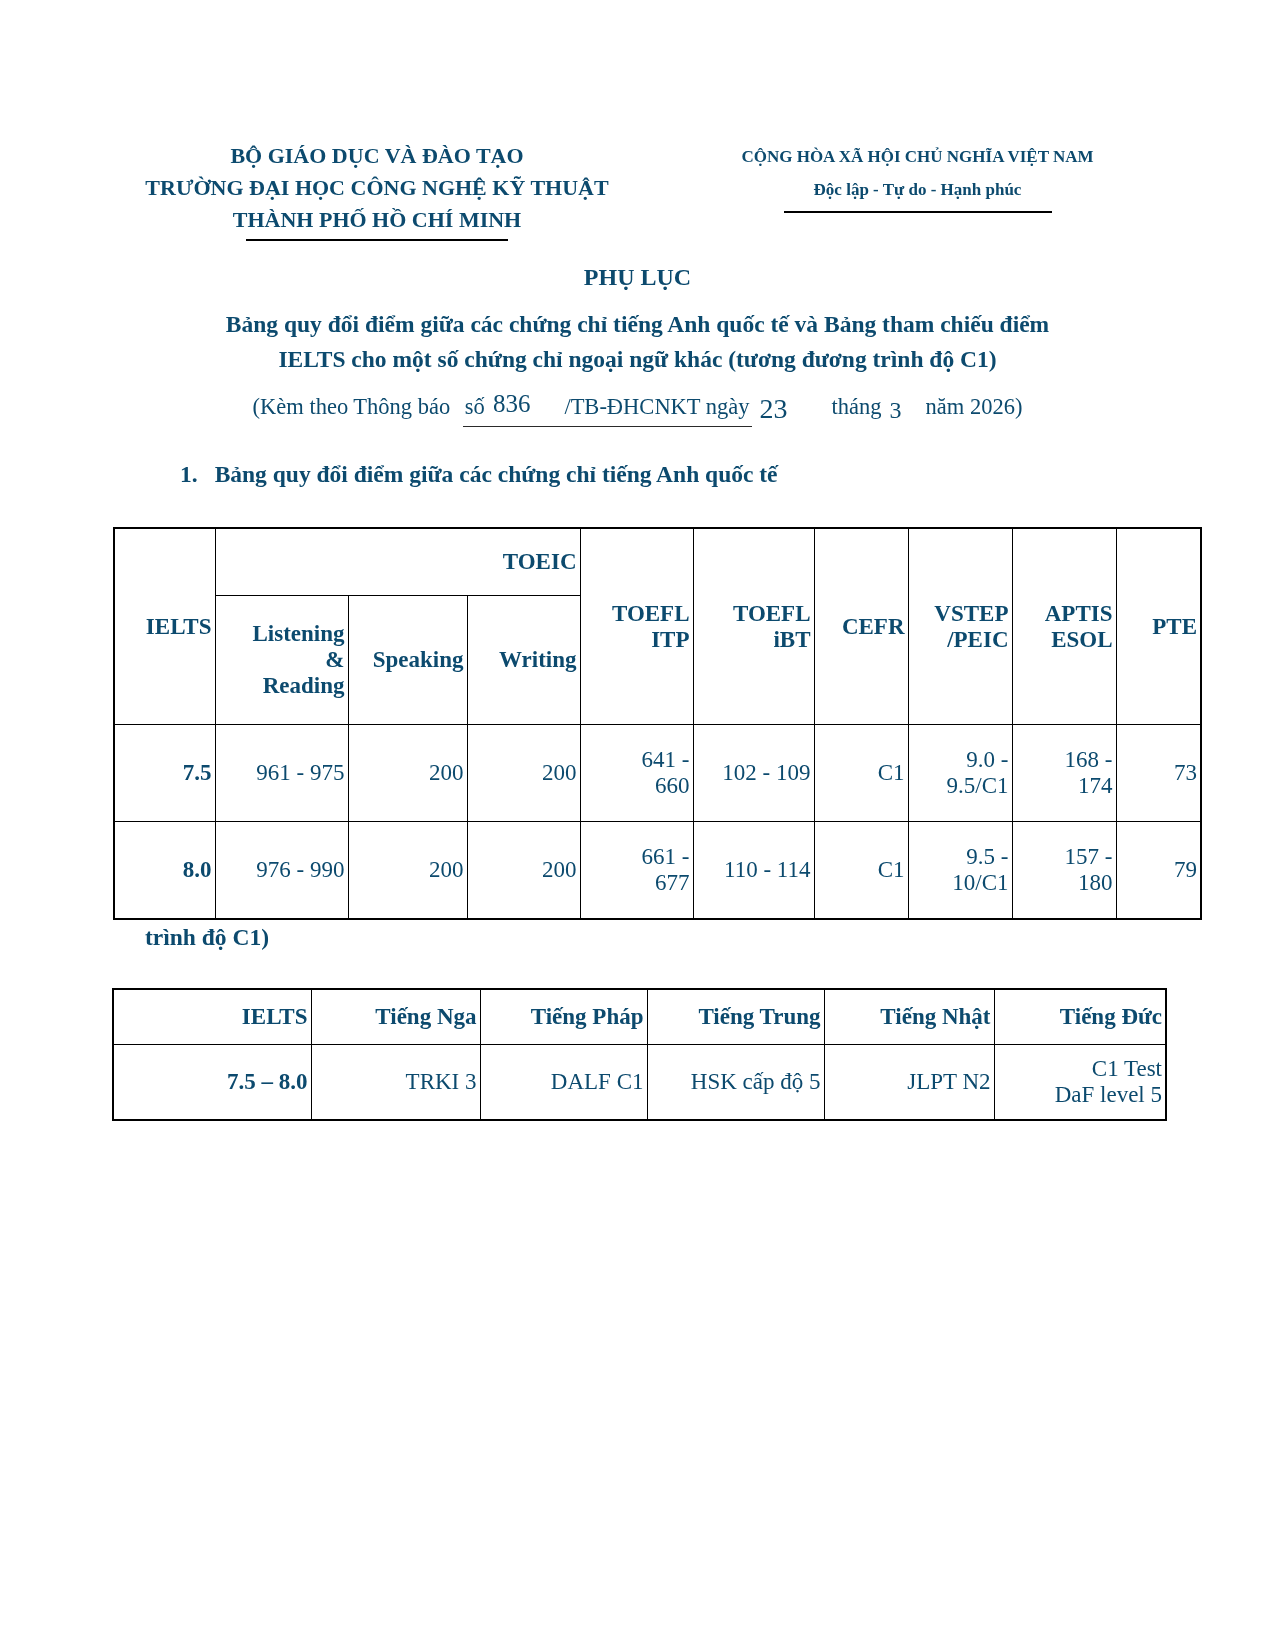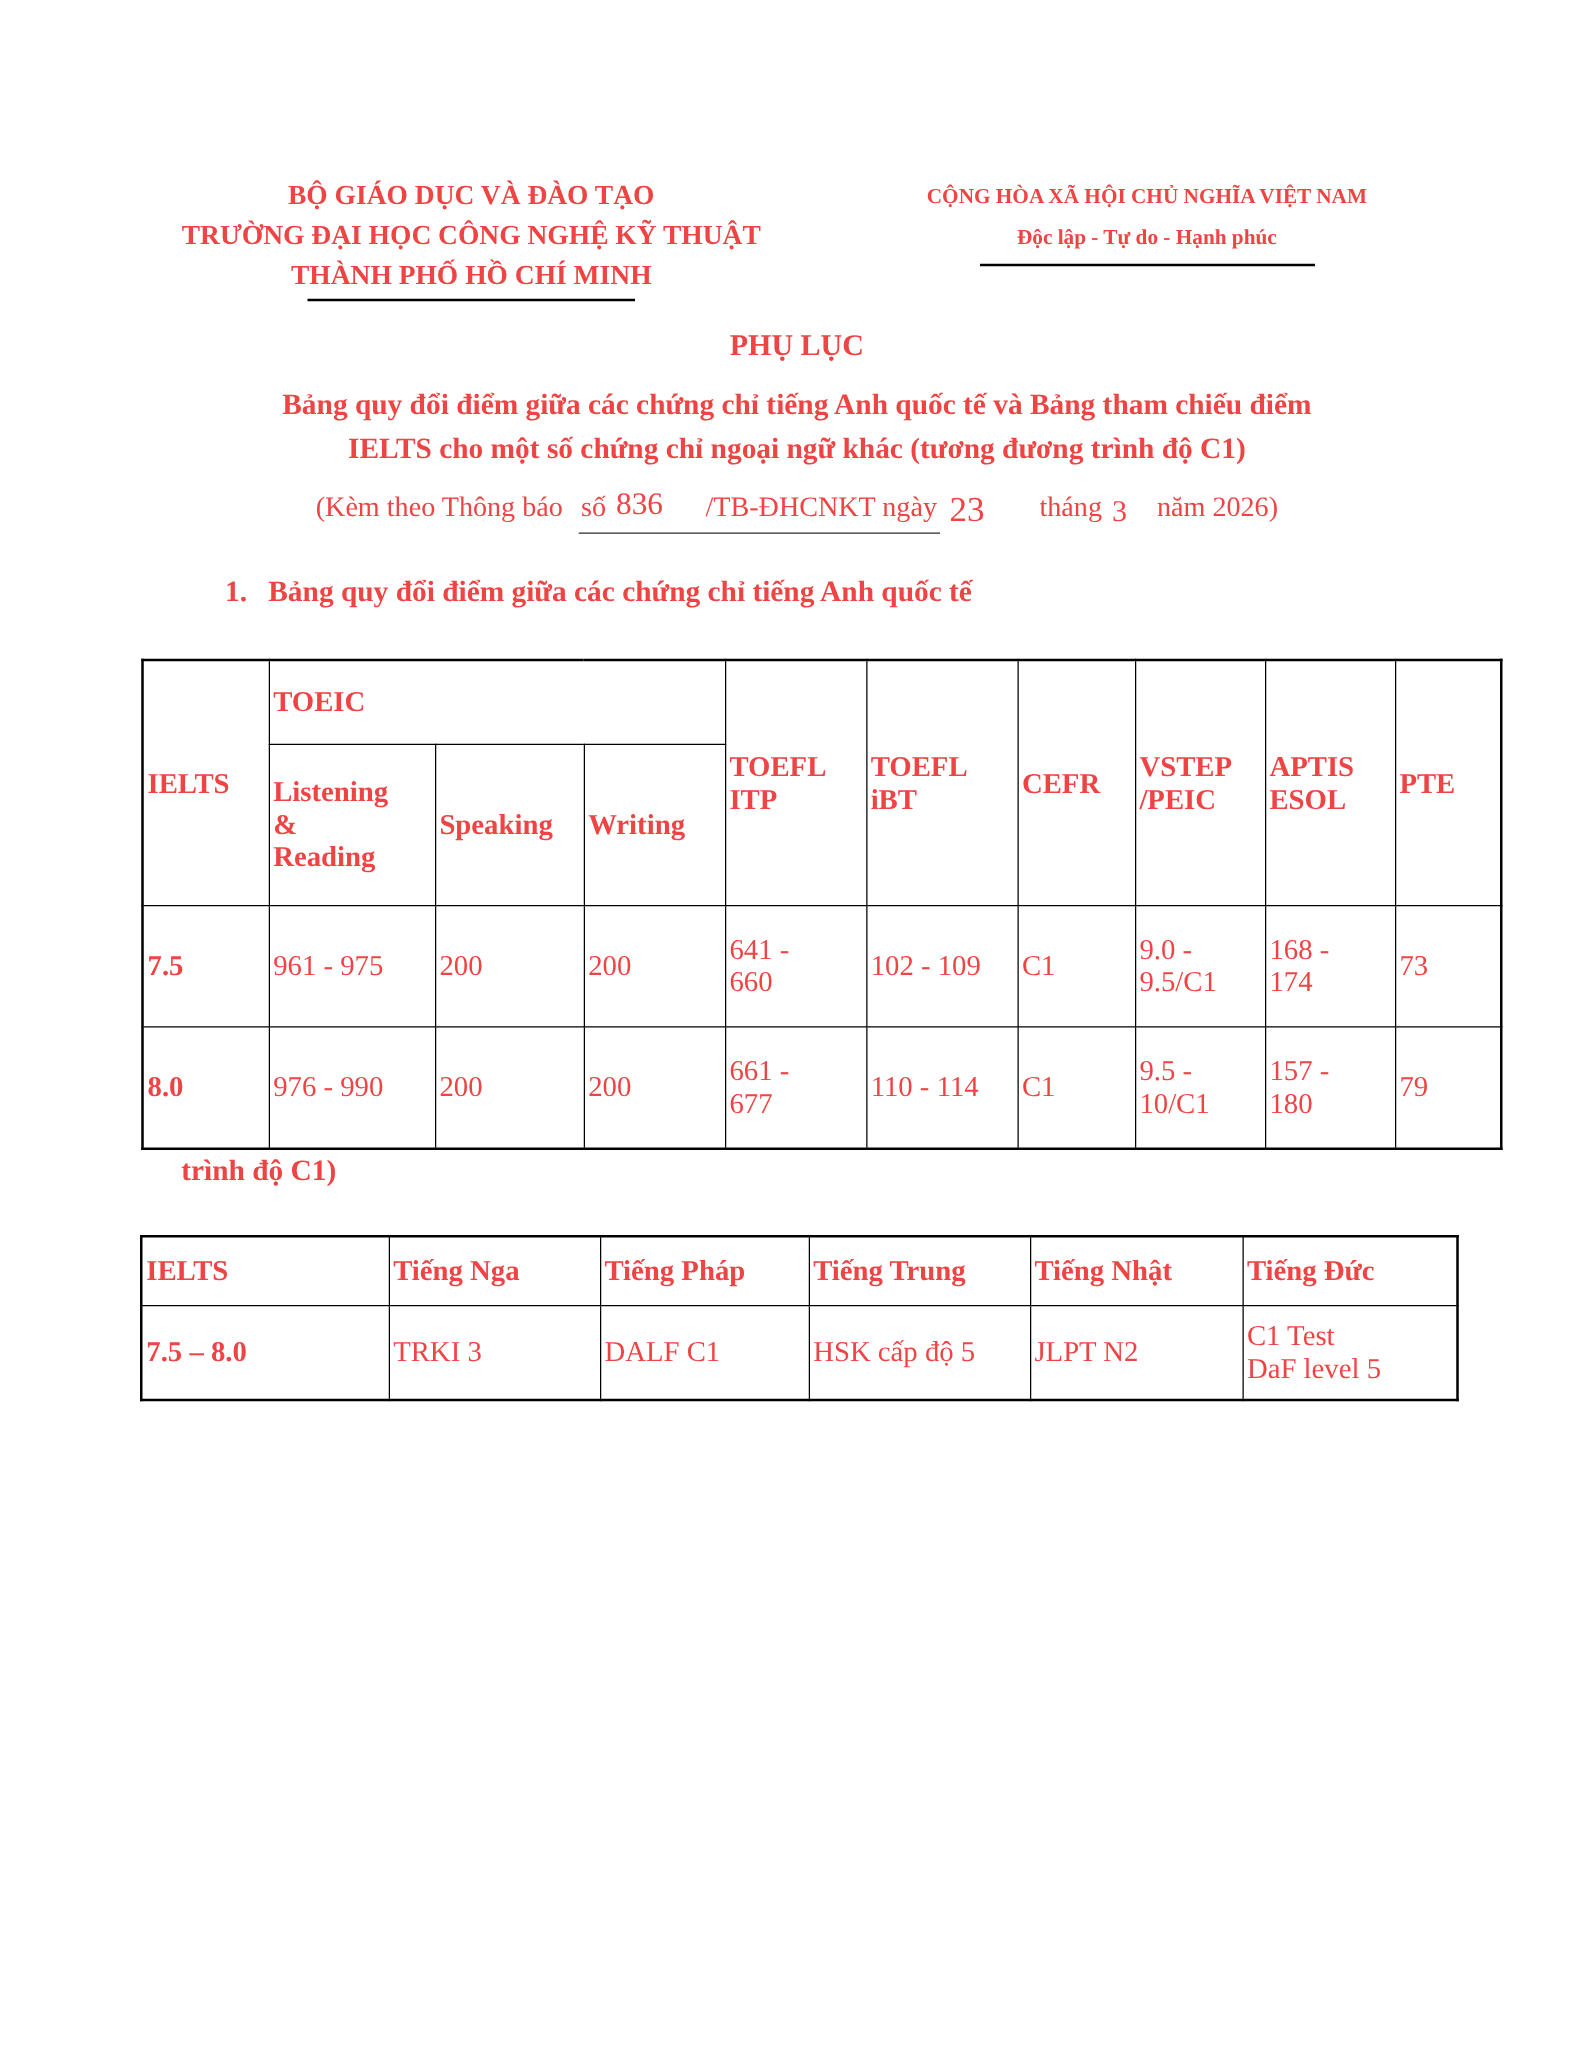--- a/index.html
+++ b/index.html
@@ -2,21 +2,21 @@
 <html><head>
 <meta charset="utf-8">
 <style>
   html, body { margin:0; padding:0; background:#e8e8e8; }
   .page {
     position: relative;
     width: 1275px;
     height: 1650px;
     margin: 0 auto;
     background: #ffffff;
-    color: #ef4444;
+    color: #0c4a6e;
     font-family: "Liberation Serif", "DejaVu Serif", serif;
     overflow: hidden;
   }
   
   .header { position: relative; padding-top: 140px; height: 100px; }
   .header-left {
     position: absolute; left: 112px; top: 140px; width: 530px;
     text-align: center; font-weight: bold; font-size: 22px; line-height: 32px;
   }
   .header-right {
@@ -60,21 +60,21 @@
   .sec-num { margin-right: 17px; }
   
   table {
     border-collapse: collapse;
     table-layout: fixed;
     font-size: 23px;
     background: #fff;
   }
   th, td {
     border: 1.5px solid #000;
-    text-align: left;
+    text-align: right;
     vertical-align: middle;
     white-space: pre-line;
     padding: 2px 3px;
     overflow: hidden;
   }
   th { font-weight: bold; }
   .t1 { margin: 36px 0 0 113px; width: 1087px; border: 2px solid #000; }
   .t1 .h1 th { height: 62px; }
   .t1 .h2 th { height: 124px; }
   .t1 .dr td { height: 92px; }

